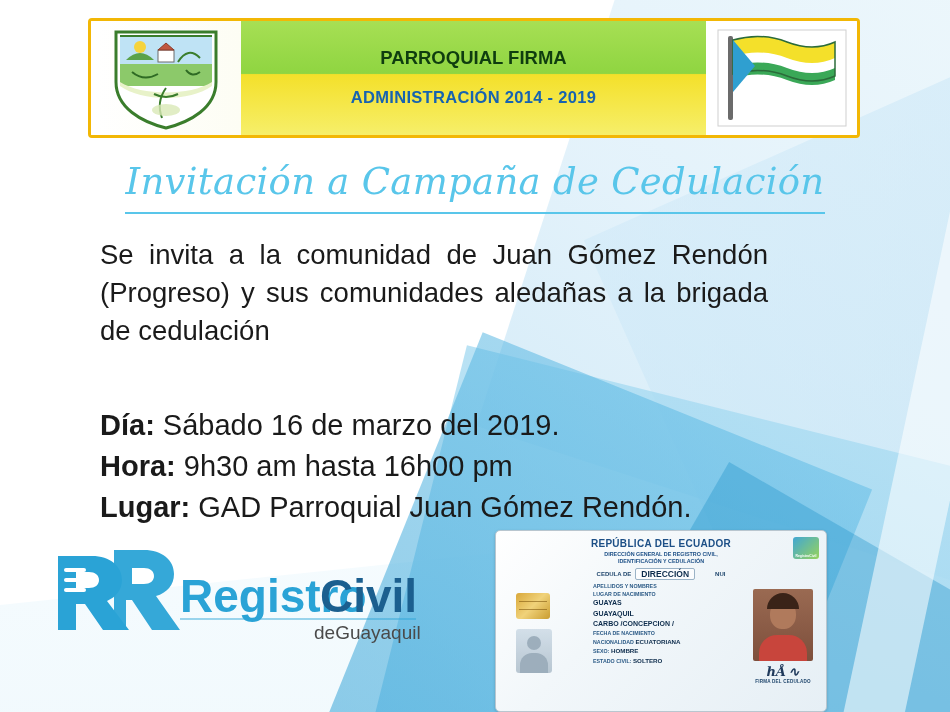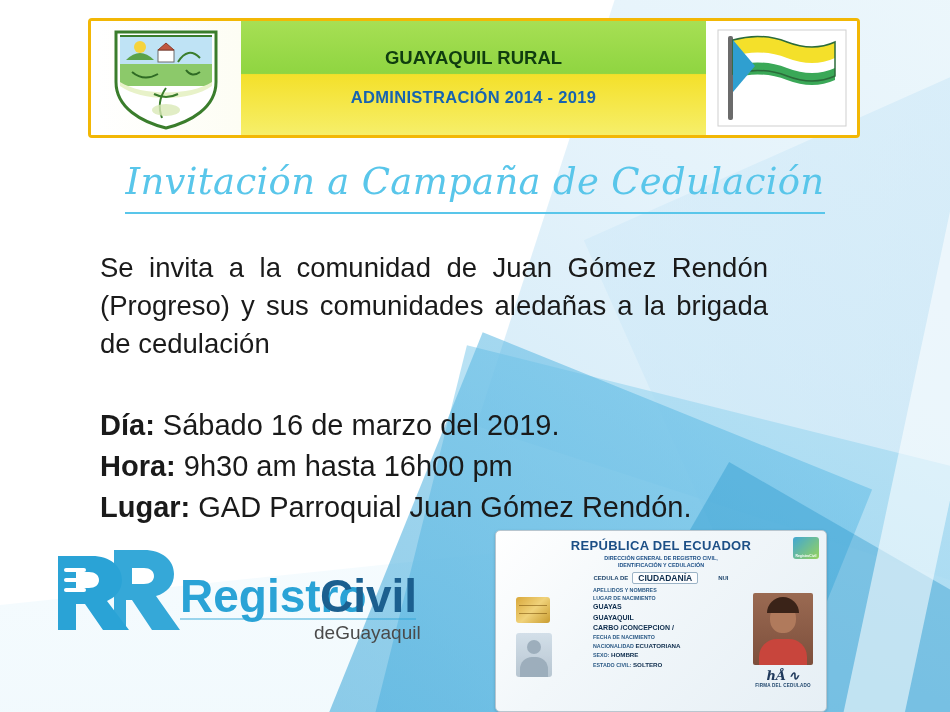--- a/index.html
+++ b/index.html
@@ -97,21 +97,21 @@
     font-style:italic;
     font-size:37px;
     color:#59c6ea;
     border-bottom:2px solid #59c6ea;
     padding-bottom:9px;
     letter-spacing:.3px;
   }
 
   
   .para{
-    position:absolute;top:249px;left:100px;width:668px;
+    position:absolute;top:236px;left:100px;width:668px;
     font-size:27.5px;color:#1a1a1a;line-height:1.38;
     text-align:justify;text-justify:inter-word;
     z-index:4;
   }
   .details{
     position:absolute;top:405px;left:100px;width:720px;
     font-size:29px;color:#1a1a1a;line-height:1.42;
     z-index:4;
   }
   .details div{white-space:nowrap;}
@@ -128,21 +128,21 @@
     position:absolute;left:495px;top:530px;width:330px;height:180px;
     border:1px solid #b9c6cf;border-radius:5px;
     background:linear-gradient(135deg,#ffffff 0%,#f2f7fa 40%,#e6eff5 100%);
     z-index:4;overflow:hidden;
     box-shadow:0 1px 3px rgba(0,0,0,.18);
     font-size:5.5px;color:#16324f;
   }
   .ced-head{
     text-align:center;padding-top:6px;line-height:1.35;
   }
-  .ced-head .c1{font-size:13px;font-weight:bold;color:#1c4f86;letter-spacing:.3px;text-align:center;}
+  .ced-head .c1{font-size:10px;font-weight:bold;color:#1c4f86;letter-spacing:.3px;text-align:center;}
   .ced-head .c2{font-size:5.4px;font-weight:bold;color:#1c4f86;}
   .ced-row{
     display:flex;align-items:center;justify-content:center;gap:4px;
     margin-top:3px;
   }
   .ced-row .lbl{font-size:6px;font-weight:bold;color:#22486e;}
   .ced-row .val{
     font-size:8.5px;font-weight:bold;color:#0d2c4c;
     border:1px solid #9bb3c6;border-radius:2px;padding:0 5px;background:rgba(255,255,255,.7);
   }
@@ -247,21 +247,21 @@
       <path d="M84 46 q6 8 14 2" fill="none" stroke="#2f6b24" stroke-width="2"></path>
       <path d="M30 48 q12 10 26 2" fill="none" stroke="#2f6b24" stroke-width="2"></path>
       <path d="M64 64 q-10 14 -4 30" fill="none" stroke="#3a7d2c" stroke-width="2"></path>
       <path d="M52 70 q12 6 24 0" fill="none" stroke="#3a7d2c" stroke-width="2"></path>
       <ellipse cx="64" cy="86" rx="14" ry="6" fill="#d9e8b6" opacity=".8"></ellipse>
       <path d="M18 12 H110" stroke="#3a7d2c" stroke-width="2"></path>
     </svg>
   </div>
 
   <div class="banner-center">
-    <div class="bl2">GUAYAQUIL RURAL</div>
+    <div class="bl2">PARROQUIAL FIRMA</div>
     <div class="bl4">ADMINISTRACIÓN 2014 - 2019</div>
   </div>
 
   <div class="banner-flag">
     <svg class="flag-svg" viewBox="0 0 140 104" xmlns="http://www.w3.org/2000/svg" aria-hidden="true">
       <rect x="6" y="4" width="128" height="96" fill="#ffffff" stroke="#cfcfcf" stroke-width="1"></rect>
       <rect x="16" y="10" width="5" height="84" rx="2" fill="#6b6b6b"></rect>
       <path d="M21 14 q28 -8 54 2 q26 10 48 0 v34 q-22 10 -48 0 q-26 -10 -54 -2 z" fill="#f4e02a"></path>
       <path d="M21 30 q28 -8 54 2 q26 10 48 0 v18 q-22 10 -48 0 q-26 -10 -54 -2 z" fill="#ffffff"></path>
       <path d="M21 40 q28 -8 54 2 q26 10 48 0 v12 q-22 10 -48 0 q-26 -10 -54 -2 z" fill="#3aa857"></path>
@@ -315,21 +315,21 @@
   </div>
 
   <div class="ced-head">
     <div class="c1">REPÚBLICA DEL ECUADOR</div>
     <div class="c2">DIRECCIÓN GENERAL DE REGISTRO CIVIL,</div>
     <div class="c2">IDENTIFICACIÓN Y CEDULACIÓN</div>
   </div>
 
   <div class="ced-row">
     <span class="lbl">CEDULA DE</span>
-    <span class="val">CIUDADANÍA</span>
+    <span class="val">DIRECCIÓN</span>
     <span class="nui">NUI</span>
   </div>
 
   <div class="ced-body">
 
     <div class="ced-left">
       <div class="chip"></div>
       <div class="ghost"></div>
     </div>
 

